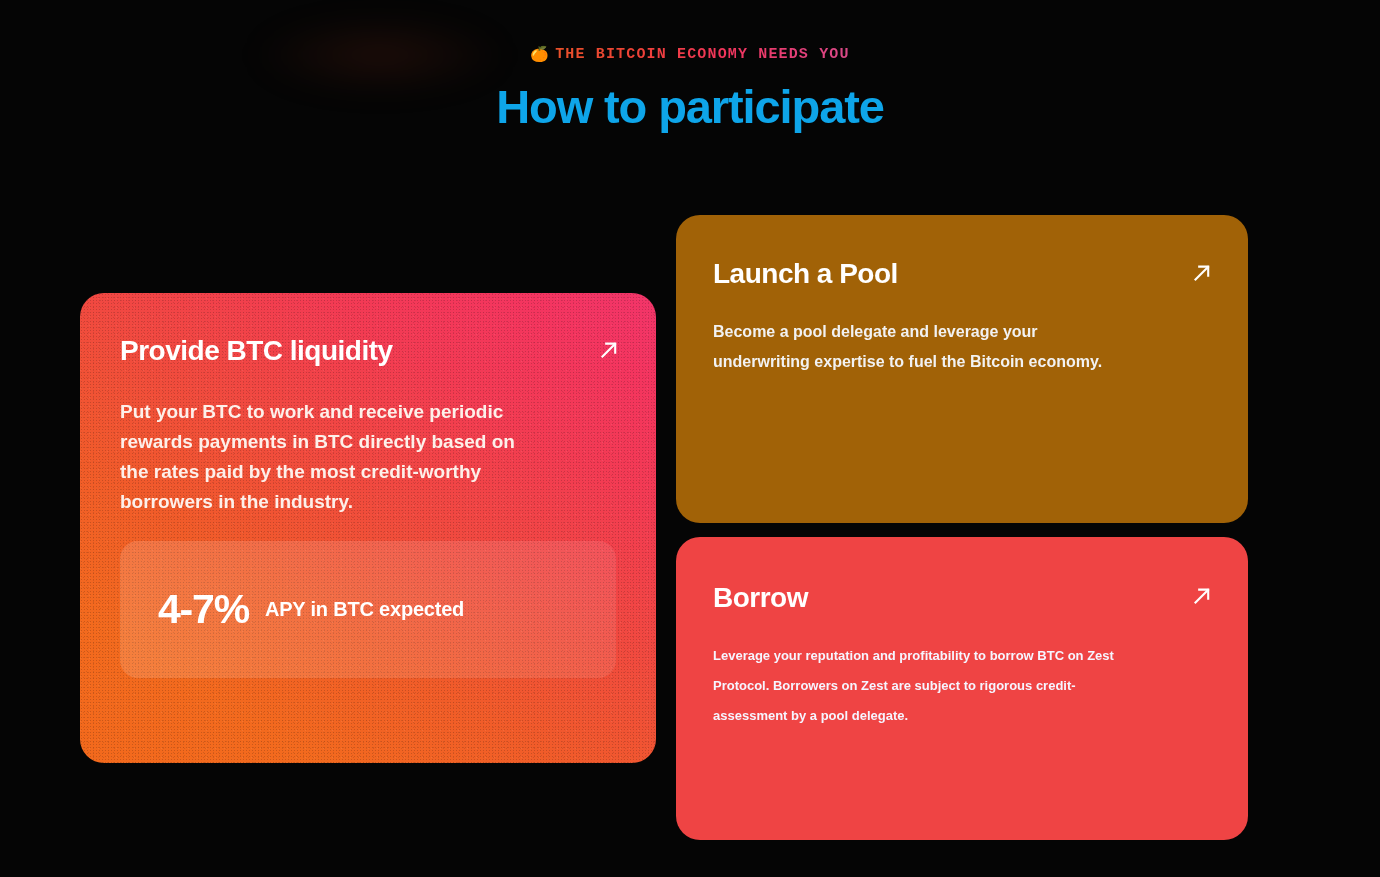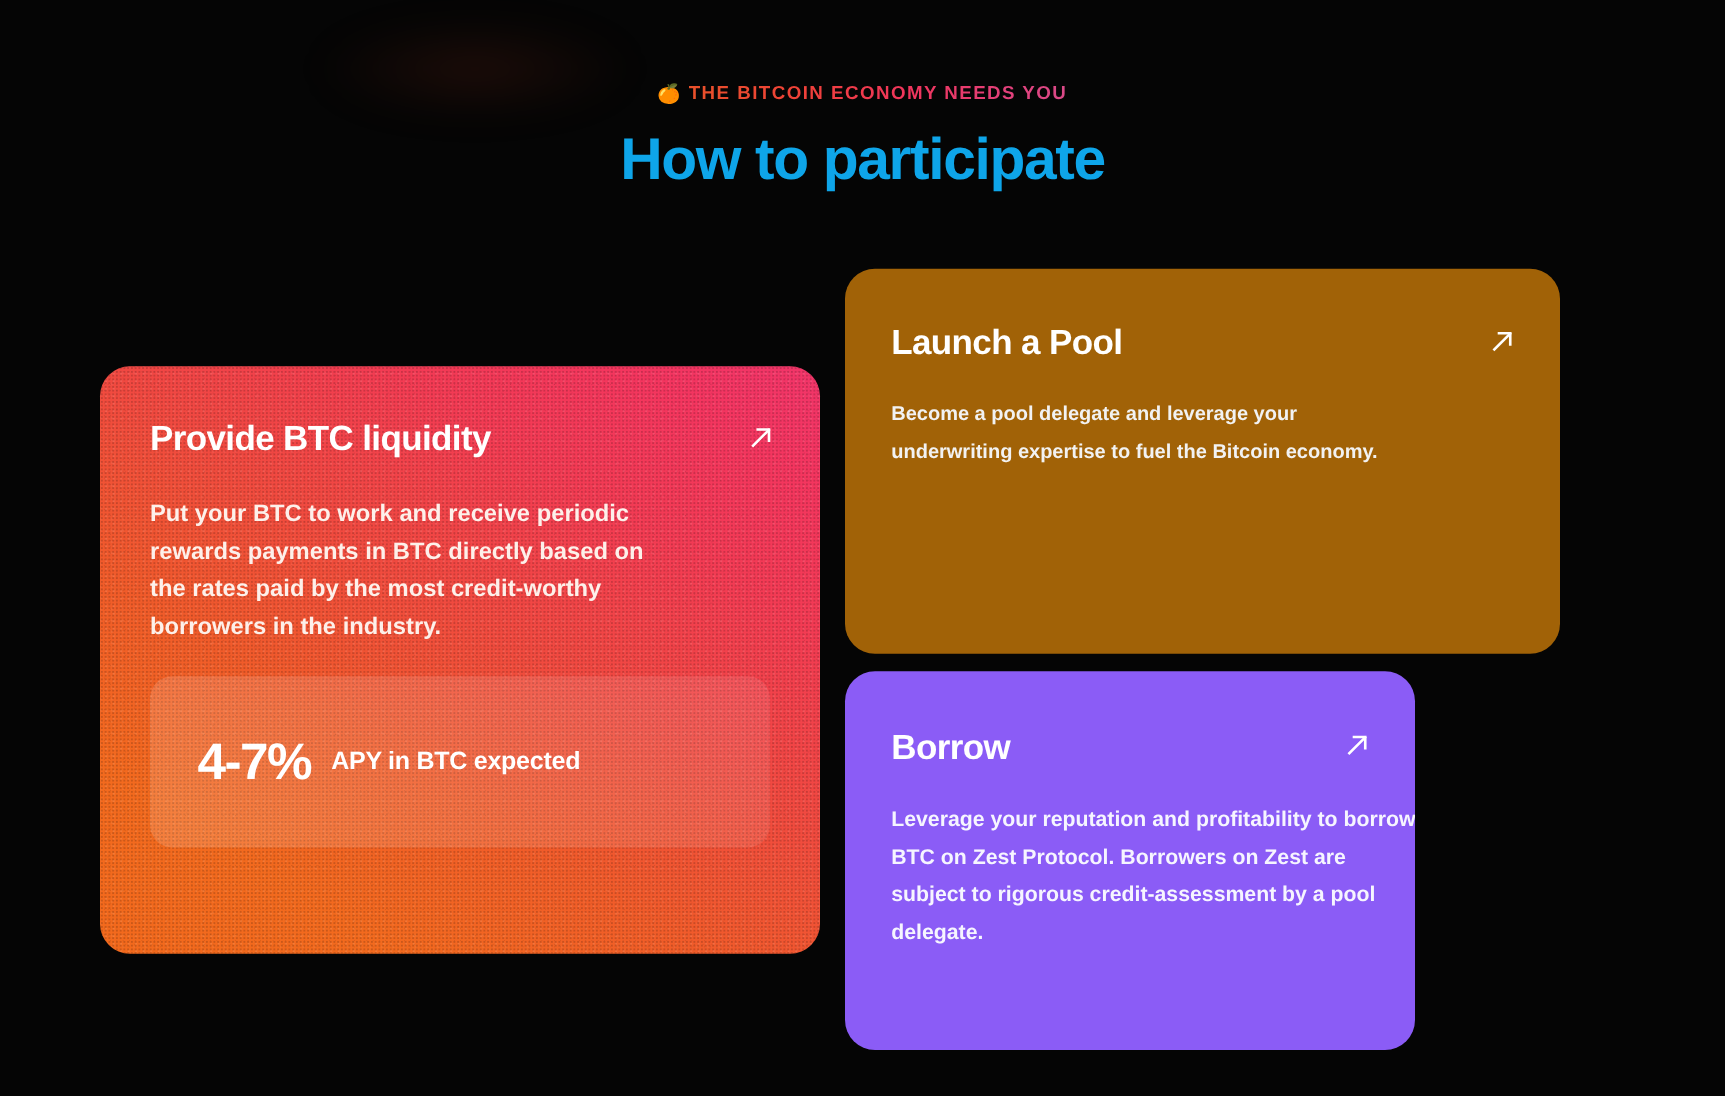--- a/index.html
+++ b/index.html
@@ -15,23 +15,23 @@
   
   .bg-glow {
     position:absolute; left:250px; top:15px; width:260px; height:80px;
     background:radial-gradient(ellipse at center, rgba(120,40,20,0.22), rgba(0,0,0,0) 70%);
     filter:blur(14px); pointer-events:none;
   }
 
   
   .header { position:absolute; left:0; top:0; width:1380px; text-align:center; }
   .eyebrow {
-    margin-top:64px;
+    margin-top:44px;
     font-size:15px; font-weight:700; letter-spacing:1.15px;
-    line-height:22px; white-space:nowrap;
+    line-height:22px; white-space:nowrap;font-family:Liberation Mono, monospace;
   }
   .eyebrow-emoji { font-size:15px; vertical-align:-1px; margin-right:5px; }
   .eyebrow-text {
     background:linear-gradient(92deg,#e8512a 0%,#ef4237 28%,#f0355c 58%,#e2417c 85%,#d94a88 100%);
     -webkit-background-clip:text; background-clip:text;
     -webkit-text-fill-color:transparent; color:transparent;
   }
   .page-title {
     margin-top:12px;
     font-size:47px; font-weight:700; color:#0ea5e9;
@@ -106,26 +106,26 @@
   #card-pool {
     left:676px; top:215px; width:572px; height:308px;
     background:#a16207;
   }
   #card-pool .card-title { left:37px; top:41px; font-size:28px; line-height:36px; }
   #card-pool .arrow-icon { right:35px; top:47px; }
   #card-pool .card-body { left:37px; top:102px; width:420px; font-size:16px; color:#f2f2f2; }
 
   
   #card-borrow {
-    left:676px; top:537px; width:456px; height:303px;
-    background:#8b5cf6;
+    left:676px; top:537px; width:572px; height:303px;
+    background:#ef4444;
   }
   #card-borrow .card-title { left:37px; top:43px; font-size:28px; line-height:36px; }
   #card-borrow .arrow-icon { right:35px; top:48px; }
-  #card-borrow .card-body { left:37px; top:104px; width:424px; font-size:17px; color:#f6f5ff; }
+  #card-borrow .card-body { left:37px; top:104px; width:424px; font-size:13px; color:#f6f5ff; }
 </style>
 </head>
 <body>
 
 <div class="page">
 
   <div class="bg-glow"></div>
 
   <div class="header">
     <div class="eyebrow">

